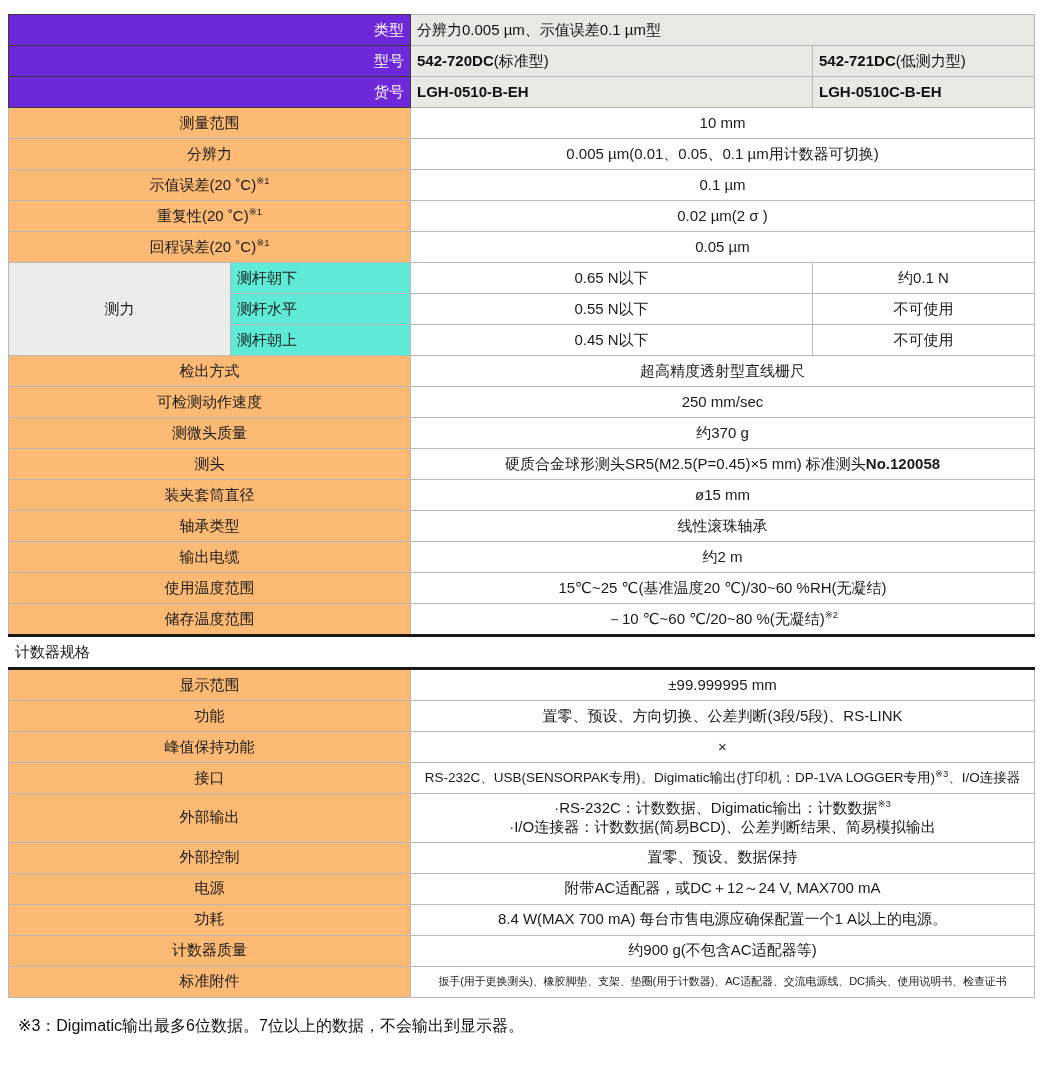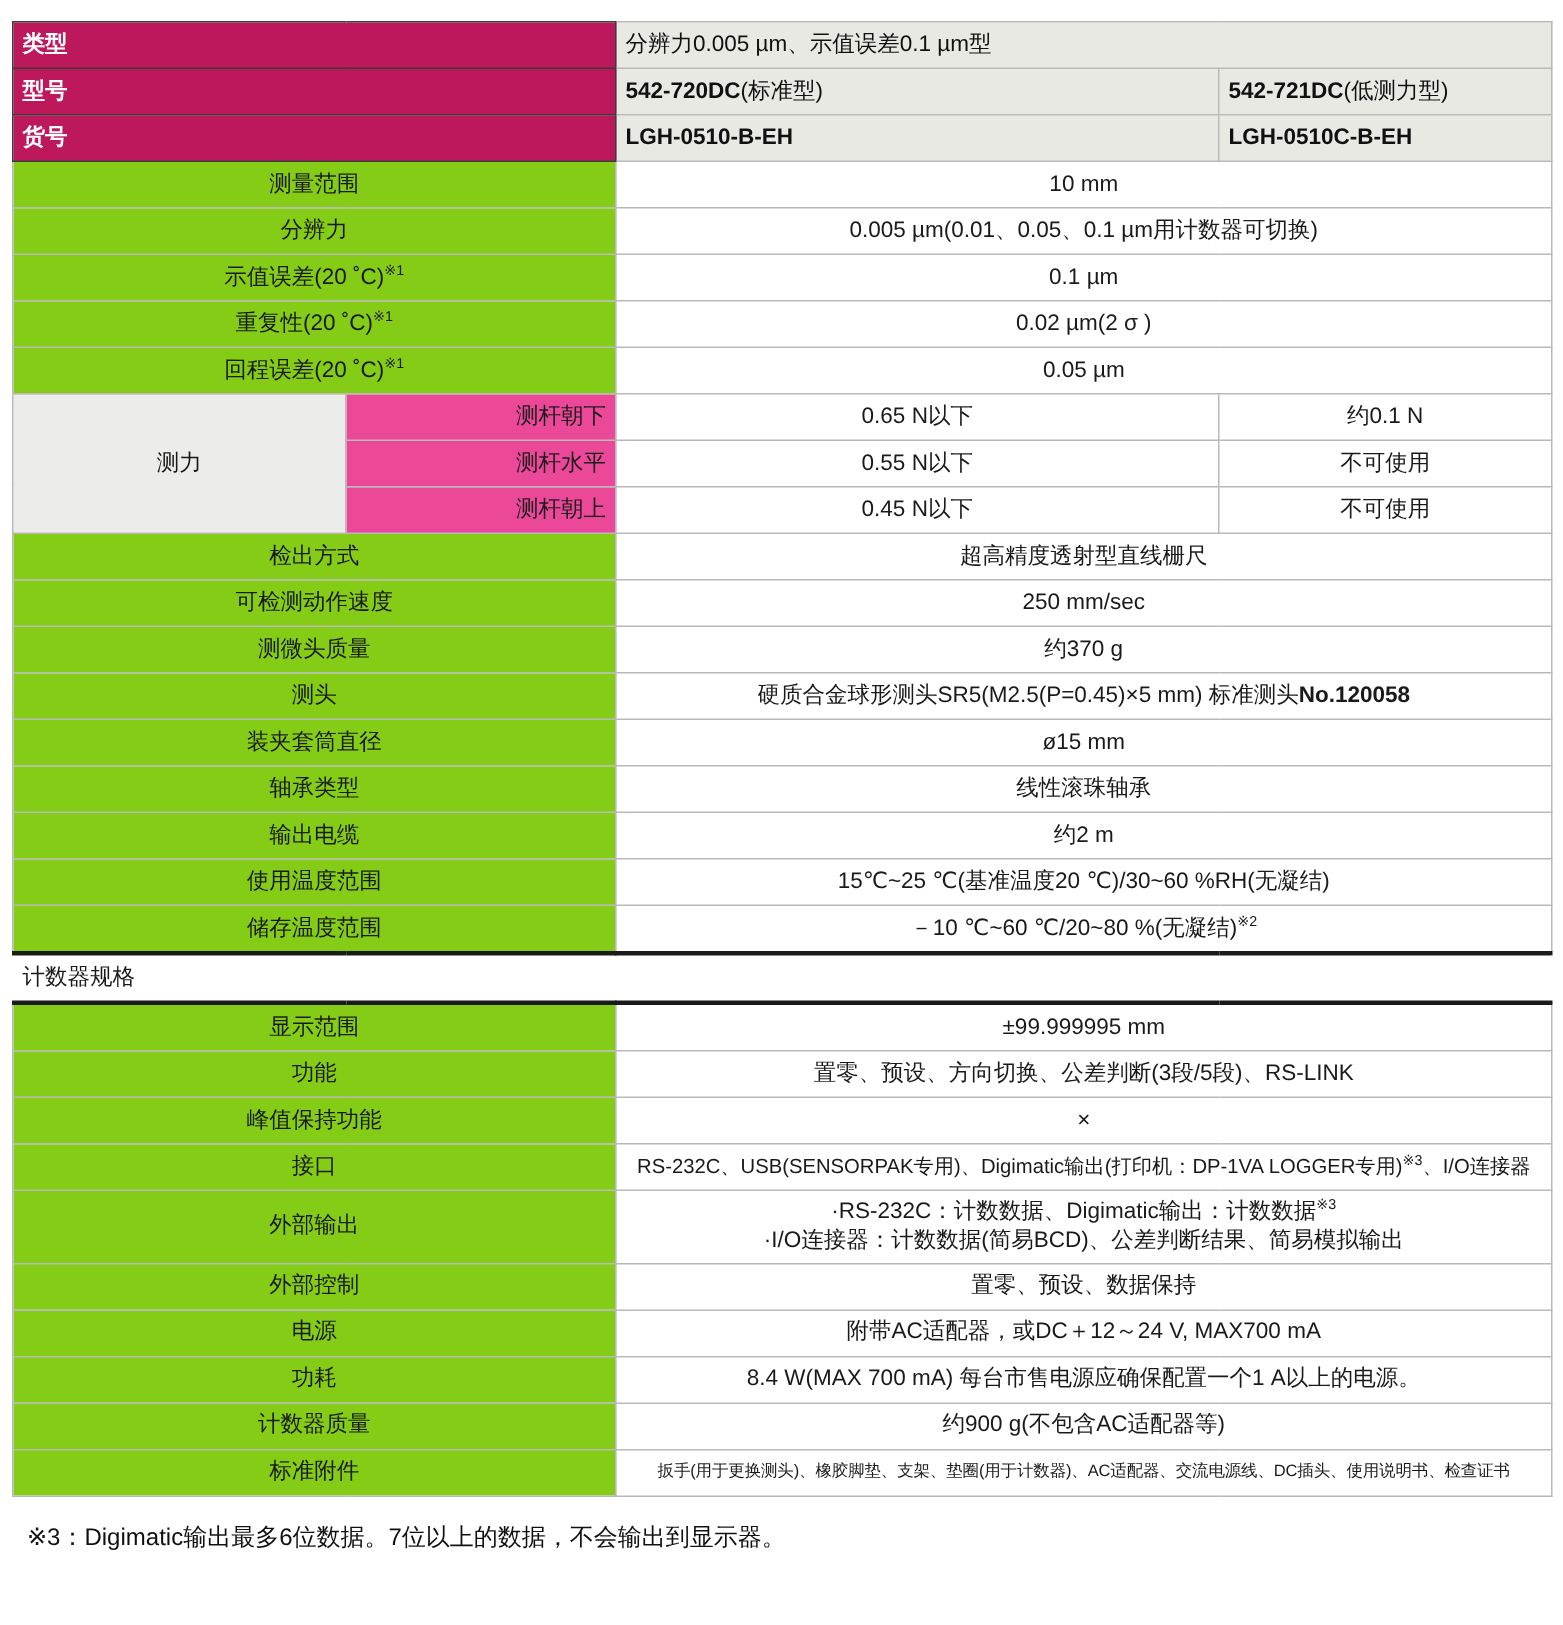--- a/index.html
+++ b/index.html
@@ -27,41 +27,41 @@
   table.spec td {
     border: 1px solid #b9b9b9;
     padding: 3px 6px;
     font-size: 15px;
     line-height: 1.25;
     vertical-align: middle;
     height: 24px;
   }
   
   .hdr-label {
-    background: #be185d;
+    background: #6d28d9;
     color: #ffffff;
-    text-align: left;
-    font-weight: bold;
+    text-align: right;
+    font-weight: normal;
     border: 1px solid #3c3c3b !important;
   }
   .hdr-val {
     background: #e9e9e4;
     color: #111;
     text-align: left;
   }
   .hdr-val b { font-weight: bold; }
   .rowlabel {
-    background: #84cc16;
+    background: #fdba74;
     text-align: center;
     color: #1a1a1a;
     margin-left: 42px;
   }
   .rowlabel-sub {
-    background: #ec4899;
-    text-align: right;
+    background: #5eead4;
+    text-align: left;
   }
   .val {
     text-align: center;
     background: #ffffff;
   }
   .val.small { font-size: 13.5px; }
   .val.xsmall { font-size: 11px; letter-spacing: -0.1px; }
   .section-title {
     background: #ffffff;
     border-left: 1px solid #ffffff !important;

